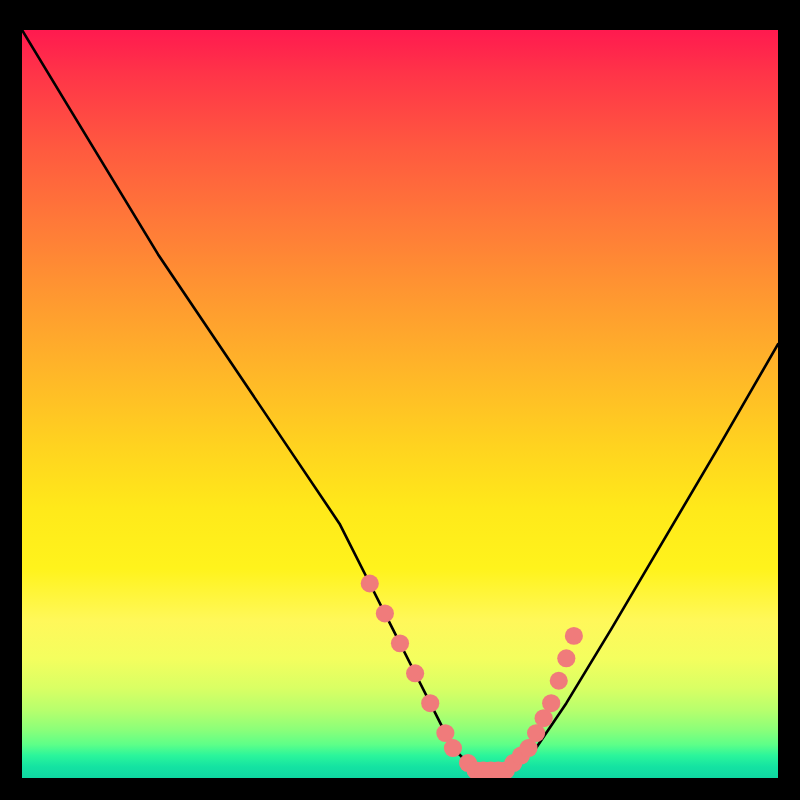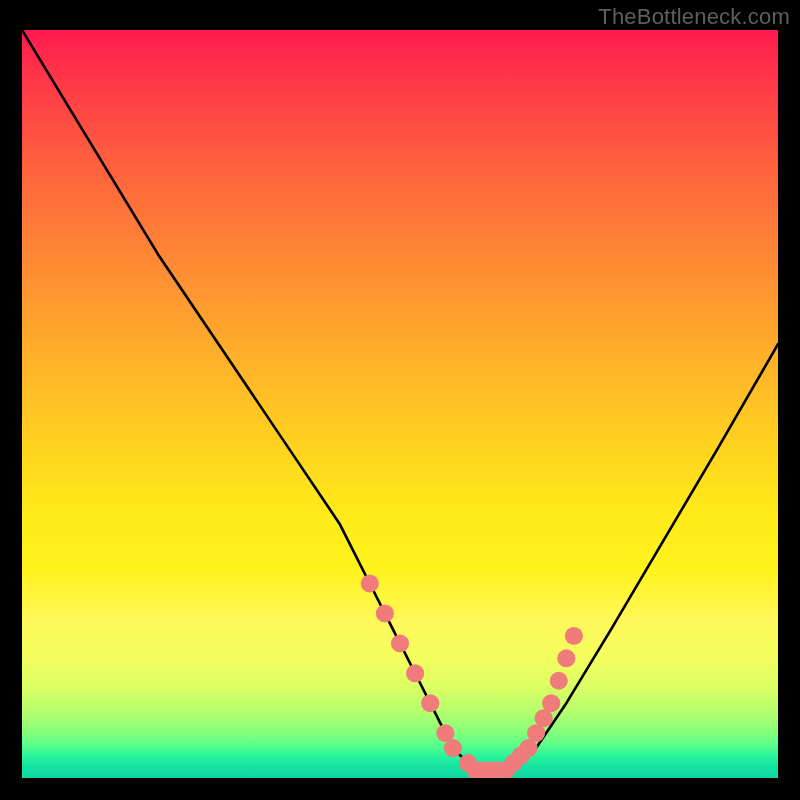--- a/index.html
+++ b/index.html
@@ -66,21 +66,20 @@
     width: 100%;
     height: 100%;
     z-index: 10;
   }
 </style>
 </head>
 <body>
 
 <div class="stage">
 
-  <div class="watermark">TheBottleneck.com</div>
 
   <div class="plot">
     <div class="gradient"></div>
 
     <svg class="overlay-svg" viewBox="0 0 100 100" preserveAspectRatio="none">
       <polyline id="curve-path" fill="none" stroke="#000" stroke-width="0.35" stroke-linejoin="round" stroke-linecap="round" points="0,0 6,10 12,20 18,30 24,39 30,48 36,57 42,66 46,74 49,80 52,86 55,92 57,96 59,98 61,99 64,99 68,96 72,90 78,80 85,68 92,56 100,42"></polyline>
       <g id="marker-group">
           <ellipse cx="46" cy="74" rx="1.2" ry="1.2" fill="#f07b7b"></ellipse>
           <ellipse cx="48" cy="78" rx="1.2" ry="1.2" fill="#f07b7b"></ellipse>
           <ellipse cx="50" cy="82" rx="1.2" ry="1.2" fill="#f07b7b"></ellipse>

